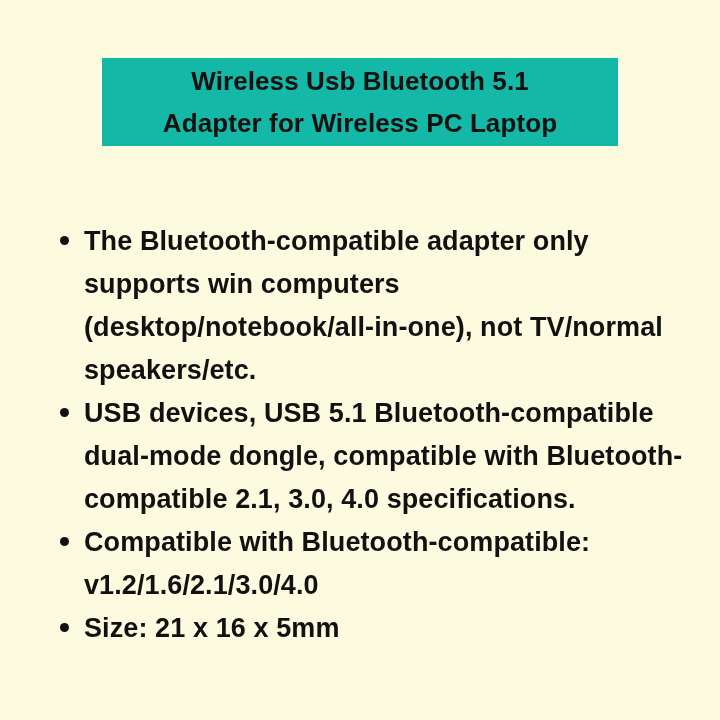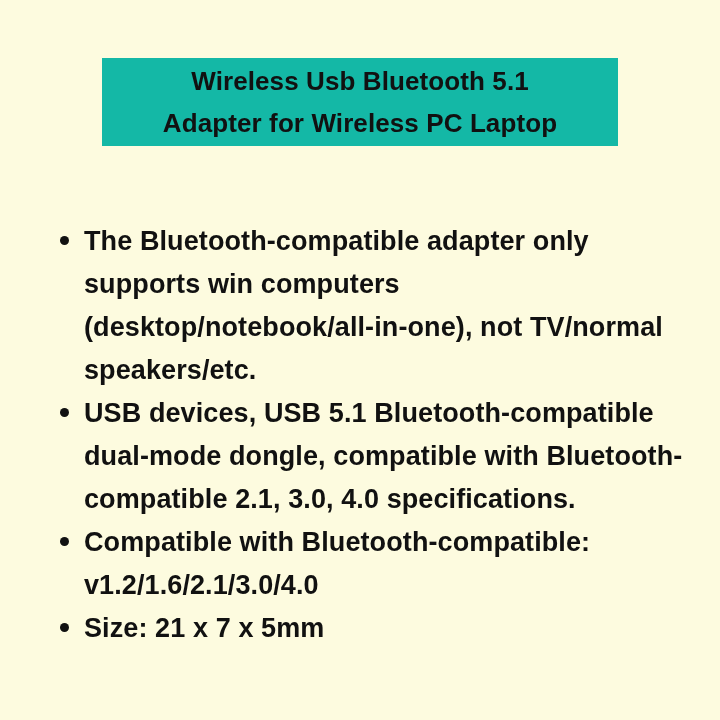--- a/index.html
+++ b/index.html
@@ -92,17 +92,17 @@
     <li class="spec-item">
       <span class="spec-bullet"></span>
       <span class="spec-text">USB devices, USB 5.1 Bluetooth-compatible dual-mode dongle, compatible with Bluetooth-compatible 2.1, 3.0, 4.0 specifications.</span>
     </li>
     <li class="spec-item">
       <span class="spec-bullet"></span>
       <span class="spec-text">Compatible with Bluetooth-compatible: v1.2/1.6/2.1/3.0/4.0</span>
     </li>
     <li class="spec-item">
       <span class="spec-bullet"></span>
-      <span class="spec-text">Size: 21 x 7 x 5mm</span>
+      <span class="spec-text">Size: 21 x 16 x 5mm</span>
     </li>
   </ul>
 
 </div>
 
 </body></html>

